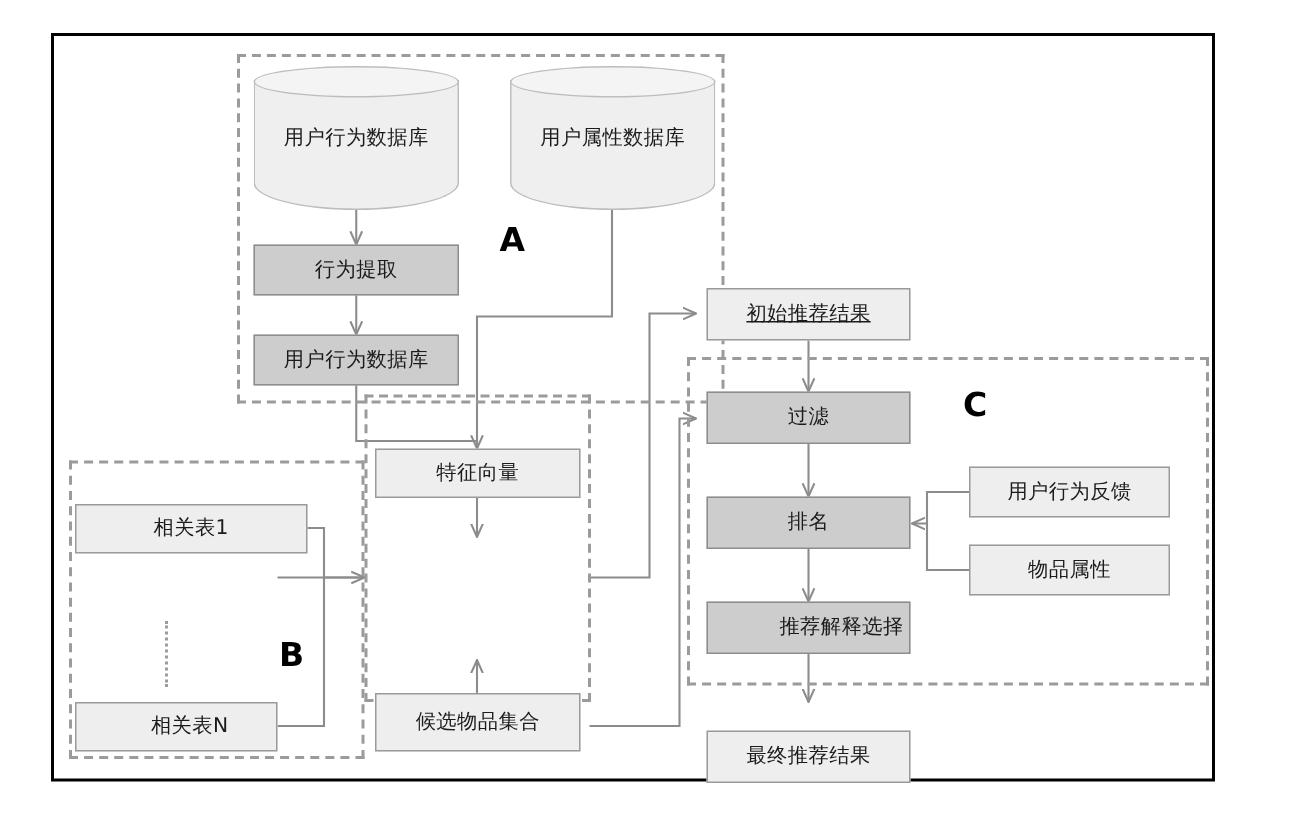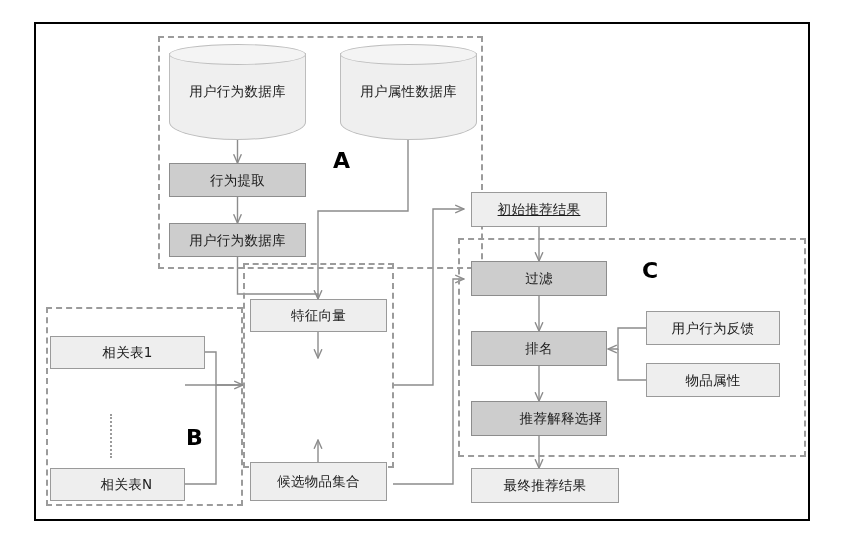--- a/index.html
+++ b/index.html
@@ -175,21 +175,21 @@
   </div>
 
   <div class="node node-dark" style="left:471px;top:331px;width:136px;height:35px;">
     <span class="lbl">排名</span>
   </div>
 
   <div class="node node-dark" style="left:471px;top:401px;width:136px;height:35px;padding-left:44px;">
     <span class="lbl">推荐解释选择</span>
   </div>
 
-  <div class="node node-light" style="left:471px;top:468px;width:148px;height:35px;">
+  <div class="node node-light" style="left:471px;top:487px;width:136px;height:35px;">
     <span class="lbl">最终推荐结果</span>
   </div>
 
   <div class="node node-light" style="left:646px;top:311px;width:134px;height:34px;">
     <span class="lbl">用户行为反馈</span>
   </div>
 
   <div class="node node-light" style="left:646px;top:363px;width:134px;height:34px;">
     <span class="lbl">物品属性</span>
   </div>

